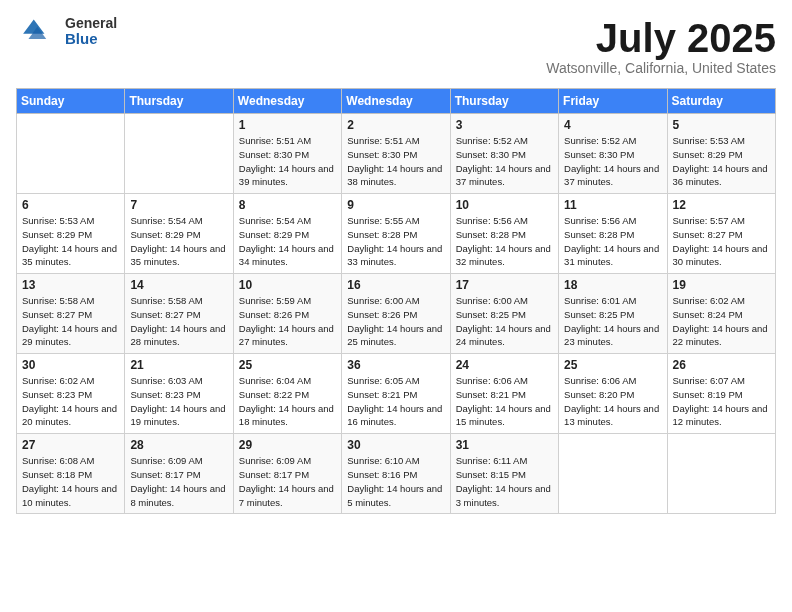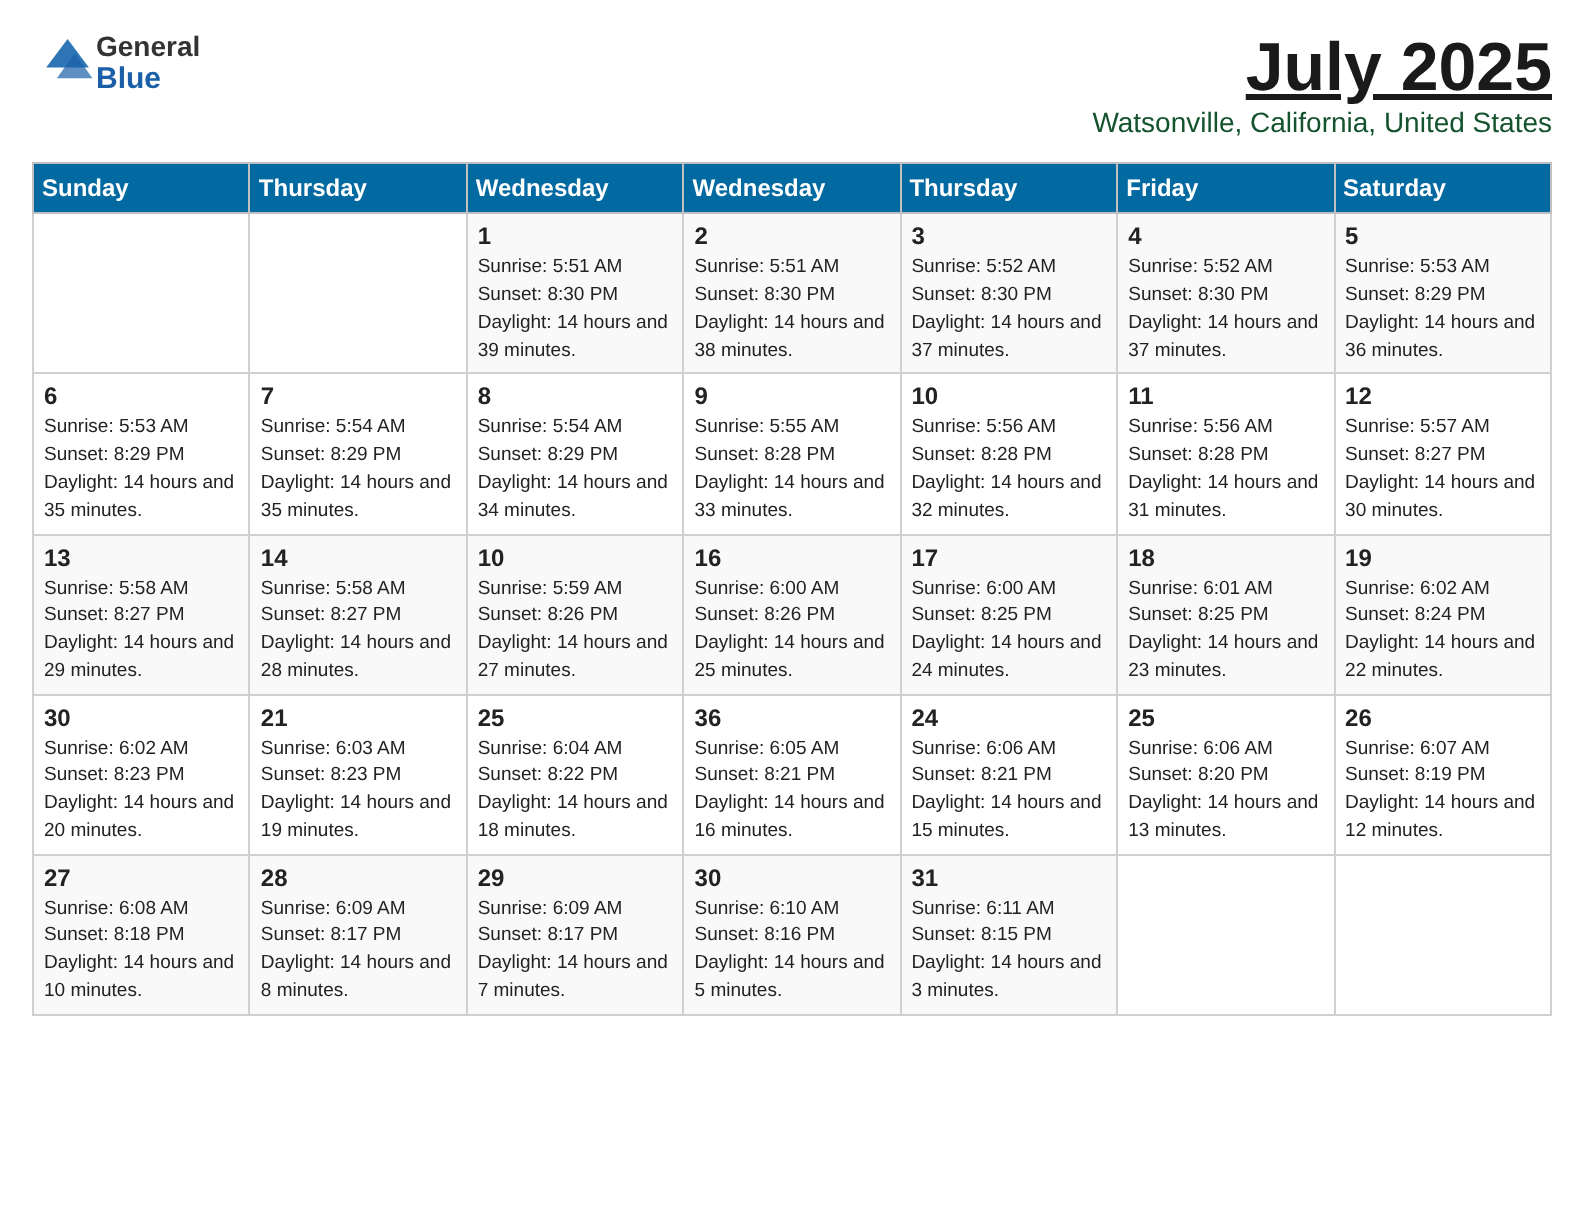--- a/index.html
+++ b/index.html
@@ -11,22 +11,22 @@
       padding: 16px;
     }
     .header {
       display: flex;
       justify-content: space-between;
       align-items: flex-start;
       margin-bottom: 12px;
     }
     .logo {
       display: flex;
-      align-items: flex-end;
-      gap: 0;
+      align-items: center;
+      gap: 17px;
     }
     .logo-text {
       display: flex;
       flex-direction: column;
       line-height: 1.1;
     }
     .logo-general {
       font-size: 14px;
       font-weight: bold;
       color: #333;
@@ -37,37 +37,36 @@
       color: #1a5fa8;
     }
     .logo-icon {
       width: 32px;
       height: 32px;
     }
     .title-block {
       text-align: right;
     }
     .month-title {
-      font-size: 34px;
+      font-size: 40px;
       font-weight: bold;
       color: #1a1a1a;
       line-height: 1.1;
-      text-decoration: underline;
     }
     .location {
       font-size: 14px;
-      color: #14532d;
+      color: #737373;
     }
     table {
       width: 100%;
       border-collapse: collapse;
       table-layout: fixed;
     }
     thead tr th {
-      background-color: #0369a1;
+      background-color: #3b82f6;
       color: #fff;
       font-size: 12px;
       font-weight: bold;
       padding: 5px 4px;
       text-align: left;
       border: 1px solid #c0c0c0;
     }
     tbody tr td {
       vertical-align: top;
       border: 1px solid #d0d0d0;

